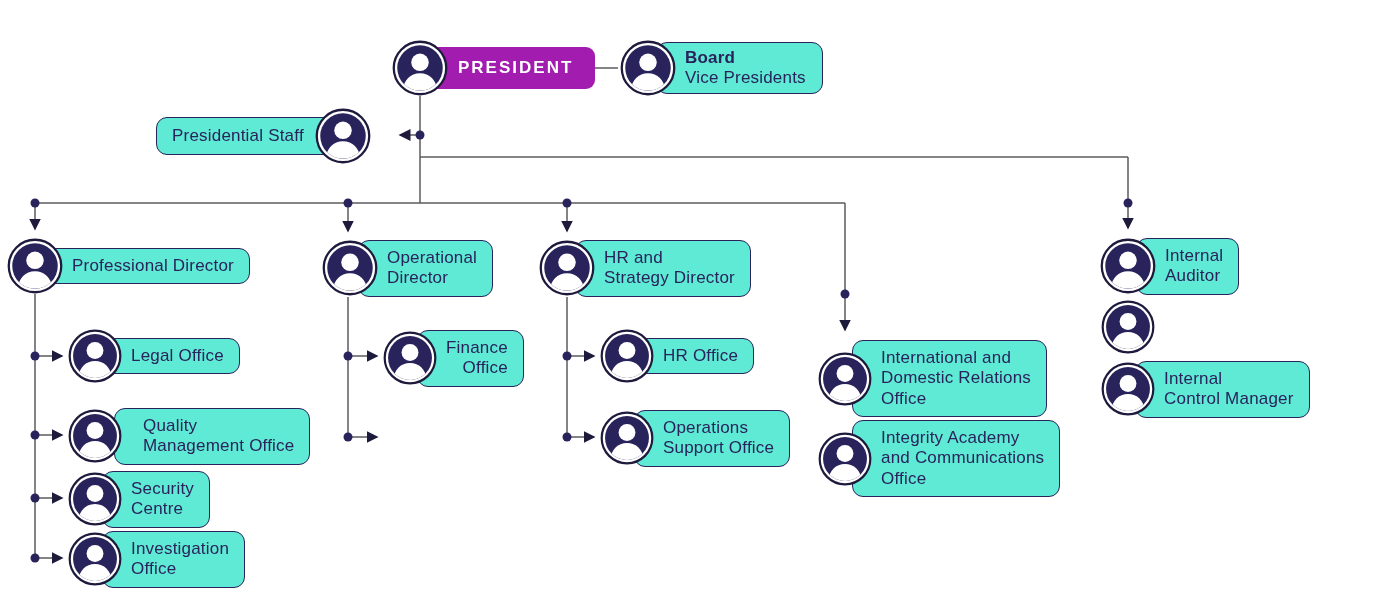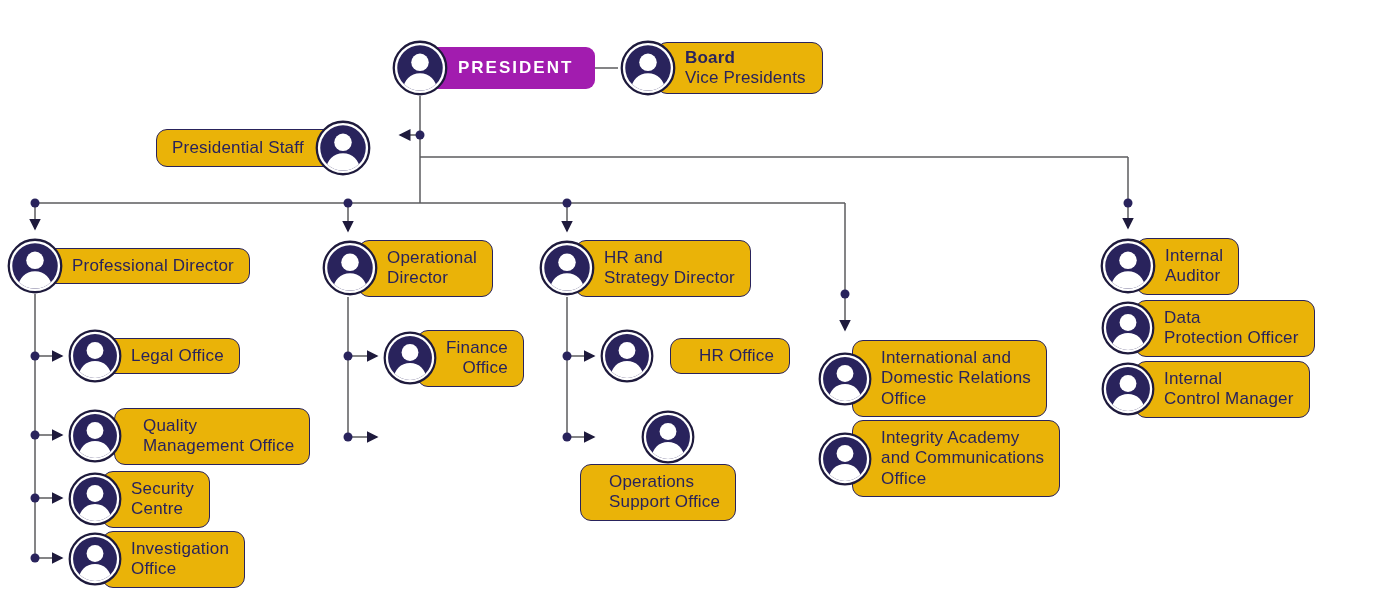--- a/index.html
+++ b/index.html
@@ -8,21 +8,21 @@
     font-family:"Liberation Sans", sans-serif;
   }
   #stage{position:absolute;inset:0;width:1379px;height:610px;}
   #connectors{position:absolute;left:0;top:0;z-index:1;}
   
   .node{position:absolute;display:flex;align-items:center;z-index:2;}
   .avatar{width:56px;height:56px;flex:none;position:relative;z-index:3;display:block;}
   .avatar svg{width:100%;height:100%;display:block;}
   .child .avatar{width:54px;height:54px;}
   .box{
-    background:#eab308;border:1.7px solid #29235C;border-radius:11px;
+    background:#5eead4;border:1.7px solid #29235C;border-radius:11px;
     margin-left:-20px;padding:7px 15px 7px 28px;
     color:#29235C;font-size:17px;line-height:1.2;font-weight:500;
     white-space:pre-line;letter-spacing:.2px;position:relative;z-index:2;
   }
   
   .president-box{
     background:#a21caf;border:none;color:#ffffff;font-weight:bold;
     letter-spacing:2px;font-size:17px;border-radius:9px;
     padding:11px 22px 11px 30px;white-space:nowrap;
   }
@@ -122,21 +122,21 @@
         <svg viewBox="0 0 64 64">
           <use href="#av"></use>
         </svg>
       </span>
     <span class="box board-box">
       <span class="board-title">Board</span>
       <span class="board-sub">Vice Presidents</span>
     </span>
   </div>
 
-  <div class="node staff-node" style="left:156px;top:120px;">
+  <div class="node staff-node" style="left:156px;top:108px;">
     <span class="box">Presidential Staff</span>
     <span class="avatar">
         <svg viewBox="0 0 64 64">
           <use href="#av"></use>
         </svg>
       </span>
   </div>
 
   <div class="node" style="left:7px;top:238px;">
     <span class="avatar">
@@ -220,30 +220,30 @@
     <span class="avatar">
         <svg viewBox="0 0 64 64">
           <use href="#av"></use>
         </svg>
       </span>
     <span class="box">Finance
 Office</span>
   </div>
 
 
-  <div class="node child" style="left:600px;top:329px;gap:36px;">
+  <div class="node child" style="left:600px;top:329px;">
     <span class="avatar">
         <svg viewBox="0 0 64 64">
           <use href="#av"></use>
         </svg>
       </span>
     <span class="box">HR Office</span>
   </div>
 
-  <div class="node child" style="left:600px;top:410px;flex-direction:column;">
+  <div class="node child" style="left:600px;top:410px;">
     <span class="avatar">
         <svg viewBox="0 0 64 64">
           <use href="#av"></use>
         </svg>
       </span>
     <span class="box">Operations
 Support Office</span>
   </div>
 
   <div class="node child" style="left:818px;top:340px;">
@@ -267,22 +267,20 @@
 and Communications
 Office</span>
   </div>
 
   <div class="node child" style="left:1101px;top:300px;">
     <span class="avatar">
         <svg viewBox="0 0 64 64">
           <use href="#av"></use>
         </svg>
       </span>
-    <span class="box">Data
-Protection Officer</span>
   </div>
 
   <div class="node child" style="left:1101px;top:361px;">
     <span class="avatar">
         <svg viewBox="0 0 64 64">
           <use href="#av"></use>
         </svg>
       </span>
     <span class="box">Internal
 Control Manager</span>

